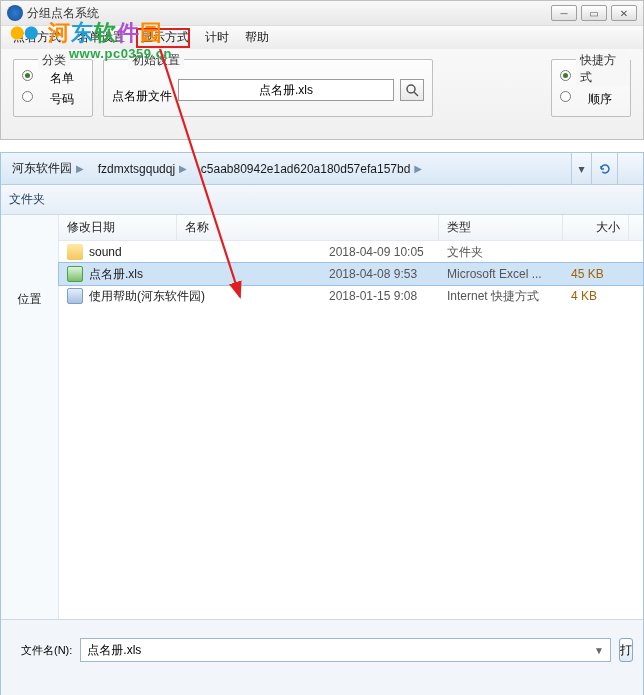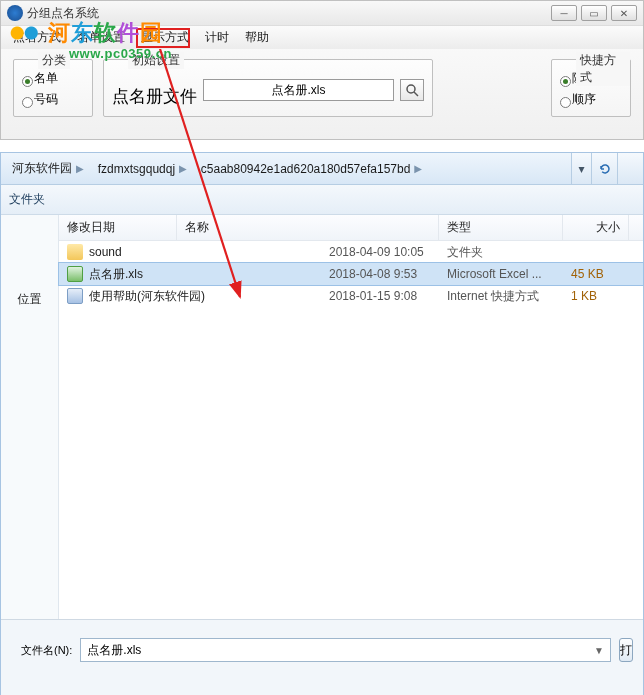--- a/index.html
+++ b/index.html
@@ -16,24 +16,24 @@
     .menubar { height: 24px; display: flex; align-items: center; padding: 0 4px; background: linear-gradient(#fbfbfb,#ececec); border-top: 1px solid #ddd; position: relative; }
     .menu-item { padding: 3px 8px; font-size: 12px; color: #222; cursor: default; }
     .menu-highlight { position: absolute; top: 2px; left: 135px; width: 54px; height: 20px; border: 2px solid #e02020; pointer-events: none; }
 
     .app-body { padding: 10px 12px 0 12px; display: flex; gap: 10px; }
     .group { border: 1px solid #bfbfbf; border-radius: 2px; padding: 10px 8px 6px 8px; position: relative; background: linear-gradient(#fdfdfd,#f5f5f5); }
     .group .legend { position: absolute; top: -8px; left: 24px; background: #f7f7f7; padding: 0 4px; font-size: 12px; color: #333; }
     .grp-classify { width: 80px; height: 58px; }
     .grp-initial { width: 330px; height: 58px; display: flex; align-items: center; gap: 6px; }
     .grp-rule { width: 80px; height: 58px; margin-left: auto; }
-    .radio-row { display: flex; align-items: flex-end; gap: 1px; font-size: 12px; margin-bottom: 4px; }
+    .radio-row { display: flex; align-items: flex-start; gap: 17px; font-size: 12px; margin-bottom: 4px; }
     .radio { width: 11px; height: 11px; border: 1px solid #7a7a7a; border-radius: 50%; display: inline-flex; align-items: center; justify-content: center; background: #fff; }
     .radio.checked::after { content: ""; width: 5px; height: 5px; background: #3a7d2a; border-radius: 50%; }
-    .file-label { font-size: 17px; margin-top: 12px; }
+    .file-label { font-size: 12px; margin-top: 12px; }
     .file-input { flex: 1; height: 22px; border: 1px solid #9a9a9a; background: #fff; padding: 0 6px; font-size: 12px; display: flex; align-items: center; justify-content: center; }
     .file-btn { width: 24px; height: 22px; border: 1px solid #9a9a9a; background: linear-gradient(#fff,#e8e8e8); display: flex; align-items: center; justify-content: center; }
 
     
     .watermark { position: absolute; top: 18px; left: 4px; width: 200px; z-index: 50; pointer-events: none; }
     .wm-logo { display: flex; align-items: center; }
     .wm-cn { font-size: 22px; font-weight: 700; letter-spacing: 1px; }
     .wm-cn .c1{color:#ff8a00}.wm-cn .c2{color:#1f9ed8}.wm-cn .c3{color:#2aa84a}.wm-cn .c4{color:#b04fd8}
     .wm-url { font-size: 13px; color: #2aa84a; font-weight: 700; letter-spacing: .5px; margin-top: -2px; margin-left: 65px; }
     .wm-ic { width: 44px; height: 26px; display: inline-block; background:
@@ -223,21 +223,21 @@
             <div class="cell type">Microsoft Excel ...</div>
             <div class="cell size">45 KB</div>
           </div>
           <div class="row">
             <div class="cell name">
               <span class="ficon url"></span>
               <span>使用帮助(河东软件园)</span>
             </div>
             <div class="cell date">2018-01-15 9:08</div>
             <div class="cell type">Internet 快捷方式</div>
-            <div class="cell size">1 KB</div>
+            <div class="cell size">4 KB</div>
           </div>
         </div>
     </div>
   </div>
 
   <div class="dlg-footer">
     <span class="fname-lbl">文件名(N):</span>
     <div class="combo">
       <span>点名册.xls</span>
       <span class="dd">▼</span>

